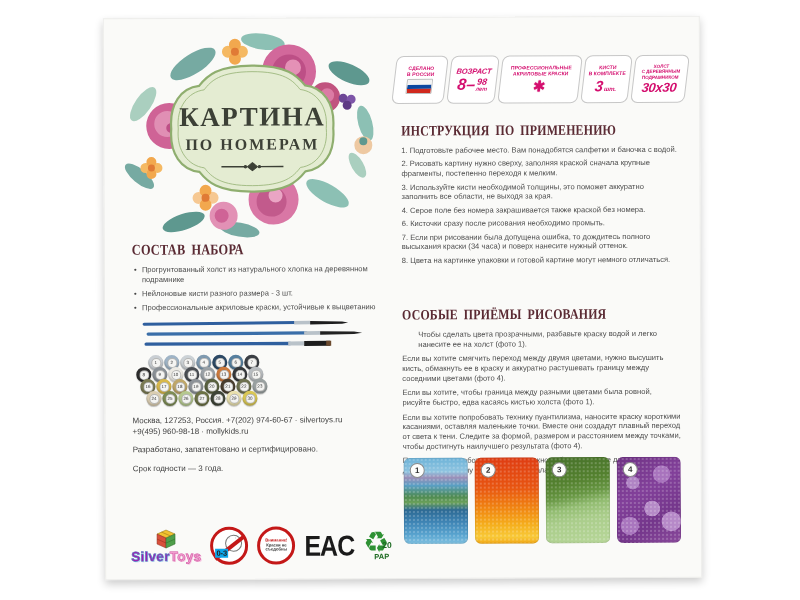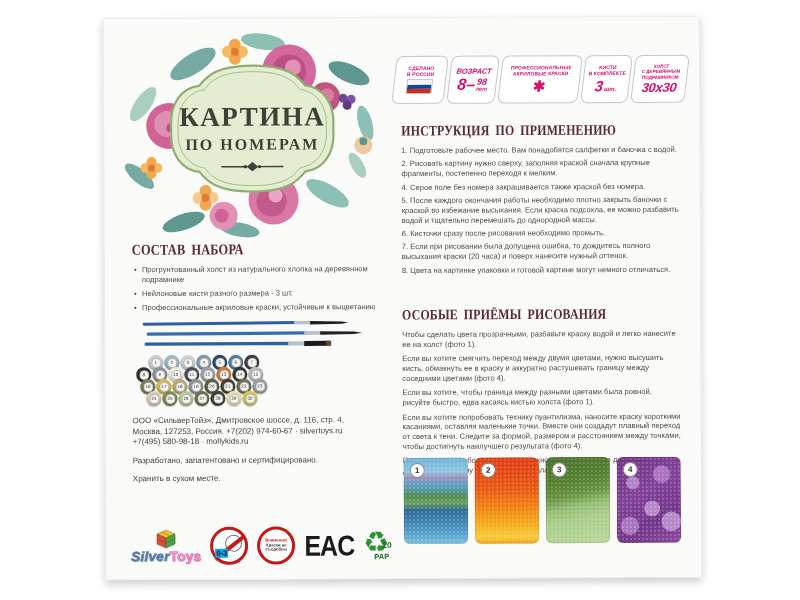--- a/index.html
+++ b/index.html
@@ -62,21 +62,21 @@
 
   
   .mfr{position:absolute;left:28px;top:398px;width:252px;font-size:8px;line-height:1.32;color:#3f3f3f;}
   .mfr .bold{font-weight:bold;}
   .mfr .gap{height:8px;}
 
   
   .marks{position:absolute;left:26px;top:500px;width:258px;height:56px;display:flex;align-items:center;gap:9px;}
   .brandlogo{width:74px;display:flex;flex-direction:column;align-items:center;}
   .brand-text{font-size:13.5px;font-weight:bold;font-family:"Liberation Sans",sans-serif;letter-spacing:.3px;line-height:1;margin-top:1px;}
-  .brand-silver{color:#737373;-webkit-text-stroke:.6px #4d7fc2;text-shadow:1px 1px 0 #bcd8f0;font-style:italic;}
+  .brand-silver{color:#a21caf;-webkit-text-stroke:.6px #4d7fc2;text-shadow:1px 1px 0 #bcd8f0;}
   .brand-toys{color:#f29cce;-webkit-text-stroke:.6px #d35ca6;text-shadow:1px 1px 0 #f7c8e2;}
   .sign{width:38px;height:38px;border:3px solid #c41818;border-radius:50%;position:relative;background:#fff;
         display:flex;align-items:center;justify-content:center;box-sizing:border-box;flex-shrink:0;}
   .sign-age::after{content:"";position:absolute;left:-2px;top:16px;width:37px;height:3.5px;background:#c41818;transform:rotate(-38deg);}
   .baby-face{width:15px;height:15px;border:1.2px solid #777;border-radius:50%;position:absolute;top:5px;left:12px;}
   .baby-face::before{content:"˙ ˙";position:absolute;top:1px;left:2px;font-size:7px;color:#666;letter-spacing:1px;}
   .age-chip{position:absolute;left:2px;bottom:4px;font-size:7.5px;font-weight:bold;color:#222;background:#0ea5e9;padding:0 1px;z-index:2;}
   .sign-paint{flex-direction:column;line-height:1.15;}
   .sp-l1{font-size:4.2px;font-weight:bold;color:#c41818;}
   .sp-l2{font-size:4.2px;font-weight:bold;color:#333;}
@@ -86,21 +86,21 @@
   .recycle-num{position:absolute;top:11px;left:19px;font-size:8.5px;font-weight:bold;color:#1d6b22;background:transparent;}
   .recycle-code{font-size:7.5px;font-weight:bold;color:#1d6b22;line-height:1;margin-top:-2px;align-self:flex-end;}
 
   
   .instructions{position:absolute;left:298px;top:104px;width:279px;}
   .instructions .h-serif,.techniques .h-serif{font-size:12.5px;}
   .instructions ol{margin:7px 0 0 0;padding:0;list-style:none;}
   .instructions li{font-size:7.6px;line-height:1.3;margin-bottom:3.5px;color:#4c4c4c;}
   .techniques{position:absolute;left:298px;top:288px;width:279px;}
   .techniques p{font-size:7.6px;line-height:1.3;margin:0 0 4.5px 0;color:#4c4c4c;}
-  .techniques .tp{margin-top:7px;}
+  .techniques .tp{margin-top:7px;margin-left:16px;}
 
   
   .photos{position:absolute;left:299px;top:441px;width:279px;display:flex;gap:7px;}
   .photo{width:64px;height:86px;border-radius:6px;position:relative;box-shadow:inset 0 0 2px rgba(0,0,0,.25);
          background-blend-mode:normal;overflow:hidden;}
   .photo::after{content:"";position:absolute;inset:0;border-radius:6px;
          background-image:radial-gradient(rgba(255,255,255,.30) .6px,transparent .9px);background-size:4px 4px;}
   .photo-num{position:absolute;top:5px;left:6px;width:13px;height:13px;border-radius:50%;background:#fdfdfb;border:1px solid #8a8a8a;
          font-size:8px;font-weight:bold;color:#333;display:flex;align-items:center;justify-content:center;z-index:2;}
   .photo-1{background:linear-gradient(180deg,#6db3d8 0%,#8fc4e0 16%,#9b8fb8 23%,#5a9fc4 32%,#4e8a52 45%,#6aa05a 52%,#2d6a94 61%,#3f85b5 75%,#5aa5d0 90%,#7fc0e0 100%);}
@@ -351,27 +351,26 @@
         <div class="pot" style="background: rgb(233, 224, 174);">
           <span class="pot-cap">29</span>
         </div>
         <div class="pot" style="background: rgb(217, 199, 85);">
           <span class="pot-cap">30</span>
         </div>
       </div>
     </div>
 
   <div class="mfr">
-    <div>ООО «СильверТойз», Дмитровское шоссе, д. 116, стр. 4,</div>
     <div>Москва, 127253, Россия. +7(202) 974-60-67 · silvertoys.ru</div>
-    <div>+7(495) 580-98-18 · mollykids.ru</div>
+    <div>+9(495) 960-98-18 · mollykids.ru</div>
     <div class="gap"></div>
     <div>Разработано, запатентовано и сертифицировано.</div>
     <div class="gap"></div>
-    <div>Хранить в сухом месте.</div>
+    <div>Срок годности — 3 года.</div>
   </div>
 
   <div class="marks">
     <div class="brandlogo">
       <svg width="22" height="20" viewBox="0 0 22 20">
         <polygon points="11,1 20,5 11,9 2,5" fill="#f2c231" stroke="#8a6a12" stroke-width=".5"></polygon>
         <polygon points="2,5 11,9 11,19 2,15" fill="#d84f3a" stroke="#8a2a1a" stroke-width=".5"></polygon>
         <polygon points="20,5 11,9 11,19 20,15" fill="#4f9e4a" stroke="#2a6a28" stroke-width=".5"></polygon>
         <line x1="6.5" y1="3" x2="15.5" y2="7" stroke="#8a6a12" stroke-width=".5"></line>
         <line x1="2" y1="10" x2="11" y2="14" stroke="#8a2a1a" stroke-width=".5"></line>
@@ -394,24 +393,24 @@
       <span class="recycle-num">20</span>
       <span class="recycle-code">PAP</span>
     </div>
   </div>
 
   <div class="instructions">
     <span class="h-serif">ИНСТРУКЦИЯ ПО ПРИМЕНЕНИЮ</span>
     <ol>
       <li>1. Подготовьте рабочее место. Вам понадобятся салфетки и баночка с водой.</li>
       <li>2. Рисовать картину нужно сверху, заполняя краской сначала крупные фрагменты, постепенно переходя к мелким.</li>
+      <li>3. Используйте кисти необходимой толщины, это поможет аккуратно заполнить все области, не выходя за края.</li>
       <li>4. Серое поле без номера закрашивается также краской без номера.</li>
-      <li>5. После каждого окончания работы необходимо плотно закрыть баночки с краской во избежание высыхания. Если краска подсохла, ее можно разбавить водой и тщательно перемешать до однородной массы.</li>
       <li>6. Кисточки сразу после рисования необходимо промыть.</li>
-      <li>7. Если при рисовании была допущена ошибка, то дождитесь полного высыхания краски (20 часа) и поверх нанесите нужный оттенок.</li>
+      <li>7. Если при рисовании была допущена ошибка, то дождитесь полного высыхания краски (34 часа) и поверх нанесите нужный оттенок.</li>
       <li>8. Цвета на картинке упаковки и готовой картине могут немного отличаться.</li>
     </ol>
   </div>
 
   <div class="techniques">
     <span class="h-serif">ОСОБЫЕ ПРИЁМЫ РИСОВАНИЯ</span>
     <p class="tp">Чтобы сделать цвета прозрачными, разбавьте краску водой и легко нанесите ее на холст (фото 1).</p>
     <p>Если вы хотите смягчить переход между двумя цветами, нужно высушить кисть, обмакнуть ее в краску и аккуратно растушевать границу между соседними цветами (фото 4).</p>
     <p>Если вы хотите, чтобы граница между разными цветами была ровной, рисуйте быстро, едва касаясь кистью холста (фото 1).</p>
     <p>Если вы хотите попробовать технику пуантилизма, наносите краску короткими касаниями, оставляя маленькие точки. Вместе они создадут плавный переход от света к тени. Следите за формой, размером и расстоянием между точками, чтобы достигнуть наилучшего результата (фото 4).</p>

